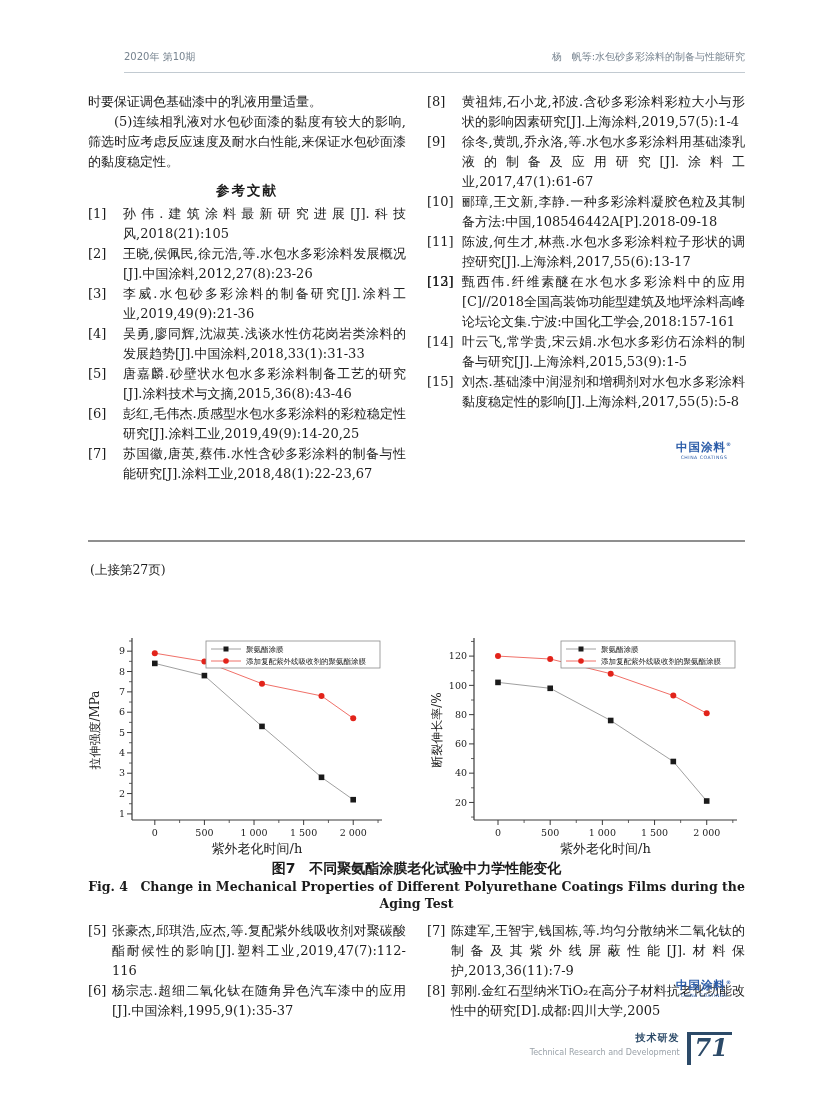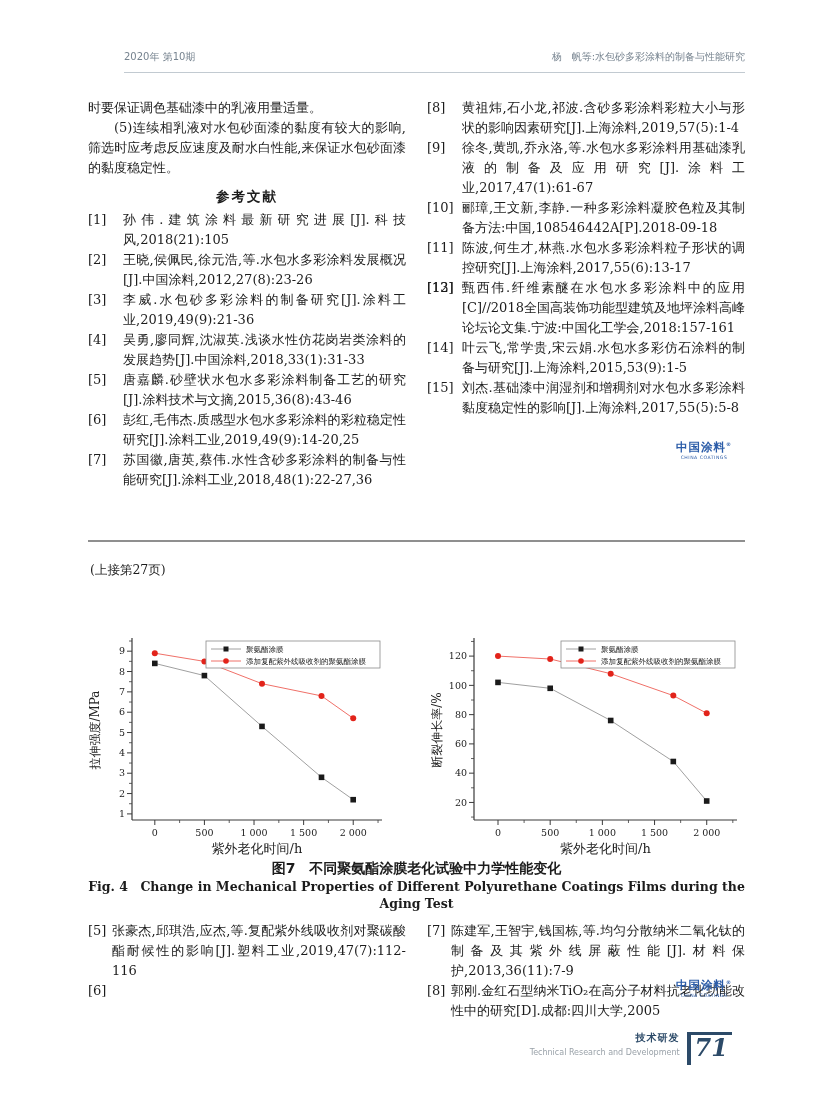--- a/index.html
+++ b/index.html
@@ -11,21 +11,21 @@
   
   .header{
     position:absolute;top:50px;left:88px;right:71px;
     display:flex;justify-content:space-between;align-items:flex-end;
     font-family:"DejaVu Sans","Liberation Sans",sans-serif;
     font-size:10px;color:#76838f;
     padding-bottom:8px;border-bottom:1px solid #c2cad1;margin-left:36px;
   }
 
   
-  .columns{position:absolute;top:98px;left:88px;width:657px;display:flex;gap:21px;}
+  .columns{position:absolute;top:92px;left:88px;width:657px;display:flex;gap:21px;}
   .col{width:318px;font-size:13px;line-height:20px;text-align:justify;}
   .para{margin:0;}
   .para-indent{text-indent:2em;}
   .ref-title{text-align:center;font-weight:bold;font-size:13.5px;margin:8px 0 4px 0;letter-spacing:2px;}
   ol.ref-list{list-style:none;margin:0;padding:0;}
   ol.ref-list li{position:relative;padding-left:35px;margin:0;}
   ol.ref-list li .ref-num{position:absolute;left:0;top:0;}
   ol.ref-list.small li{padding-left:24px;}
 
   
@@ -108,21 +108,21 @@
             <span class="ref-text">唐嘉麟.砂壁状水包水多彩涂料制备工艺的研究[J].涂料技术与文摘,2015,36(8):43-46</span>
           </li>
 
           <li>
             <span class="ref-num">[6]</span>
             <span class="ref-text">彭红,毛伟杰.质感型水包水多彩涂料的彩粒稳定性研究[J].涂料工业,2019,49(9):14-20,25</span>
           </li>
 
           <li>
             <span class="ref-num">[7]</span>
-            <span class="ref-text">苏国徽,唐英,蔡伟.水性含砂多彩涂料的制备与性能研究[J].涂料工业,2018,48(1):22-27,36</span>
+            <span class="ref-text">苏国徽,唐英,蔡伟.水性含砂多彩涂料的制备与性能研究[J].涂料工业,2018,48(1):22-23,67</span>
           </li>
         </ol>
     </div>
     <div class="col">
       <ol class="ref-list">
 
           <li>
             <span class="ref-num">[8]</span>
             <span class="ref-text">黄祖炜,石小龙,祁波.含砂多彩涂料彩粒大小与形状的影响因素研究[J].上海涂料,2019,57(5):1-4</span>
           </li>
@@ -309,20 +309,21 @@
     <div class="col">
       <ol class="ref-list small">
 
           <li>
             <span class="ref-num">[5]</span>
             <span class="ref-text">张豪杰,邱琪浩,应杰,等.复配紫外线吸收剂对聚碳酸酯耐候性的影响[J].塑料工业,2019,47(7):112-116</span>
           </li>
 
           <li>
             <span class="ref-num">[6]</span>
+            <span class="ref-text">杨宗志.超细二氧化钛在随角异色汽车漆中的应用[J].中国涂料,1995,9(1):35-37</span>
           </li>
         </ol>
     </div>
     <div class="col">
       <ol class="ref-list small">
 
           <li>
             <span class="ref-num">[7]</span>
             <span class="ref-text">陈建军,王智宇,钱国栋,等.均匀分散纳米二氧化钛的制备及其紫外线屏蔽性能[J].材料保护,2013,36(11):7-9</span>
           </li>

